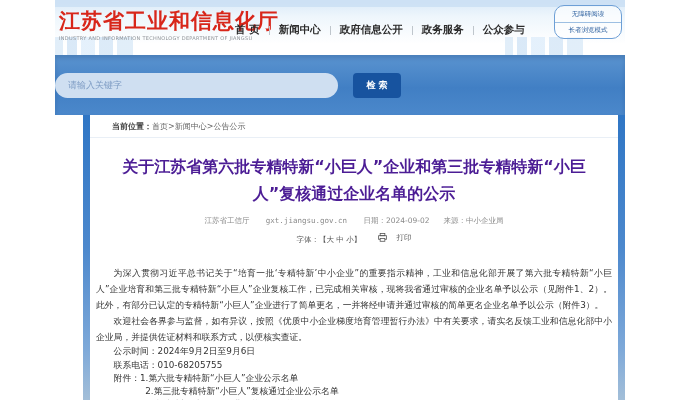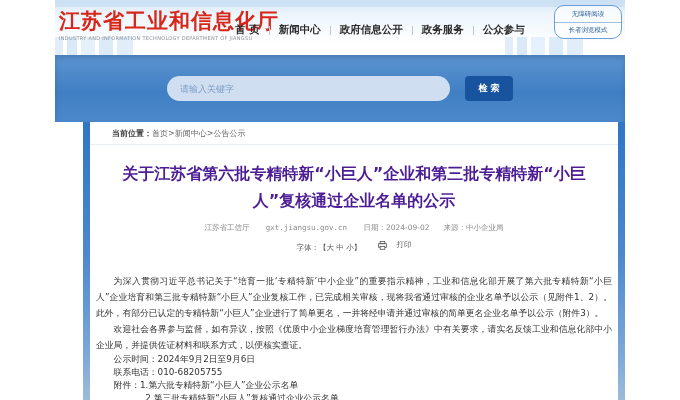--- a/index.html
+++ b/index.html
@@ -26,23 +26,23 @@
   .nav-item { font-size:10.5px; font-weight:bold; color:#2b2b2b; cursor:pointer; }
   .nav-sep { width:1px; height:9px; background:#bfc6cc; margin:0 9px; }
 
   .access-box { position:absolute; right:3px; top:5px; width:68px; border:1px solid #6d9fd6;
     border-radius:10px; background:rgba(255,255,255,.65); overflow:hidden; }
   .access-row { height:16px; display:flex; align-items:center; justify-content:center;
     font-size:6.5px; color:#2c5f9e; cursor:pointer; }
   .access-row + .access-row { border-top:1px solid #9dbfe2; }
 
   
-  .search-band { height:67px; background:linear-gradient(180deg,#5b94d0 0%,#417fc4 55%,#4b88cb 100%);
+  .search-band { height:60px; background:linear-gradient(180deg,#5b94d0 0%,#417fc4 55%,#4b88cb 100%);
     box-shadow:inset 0 3px 4px rgba(20,60,110,.25);
-    display:flex; align-items:center; justify-content:center; }
+    display:flex; align-items:center; justify-content:flex-start; }
   .search-input { width:283px; height:25px; border:none; border-radius:13px; background:#cfdff1;
     padding:0 13px; font-size:9px; color:#35619c; outline:none; }
   .search-input::placeholder { color:#7e9cc4; }
   .search-btn { width:48px; height:25px; margin-left:15px; background:#17539f; color:#ffffff;
     border:none; border-radius:4px; font-size:9px; font-weight:bold; letter-spacing:3px;
     padding-left:3px; cursor:pointer; }
 
   
   .content-wrap { height:293px; padding:0 7px;
     background:linear-gradient(180deg,#2f76c5 0%,#4c88cd 45%,#7ea9d9 80%,#a9c2d8 100%);margin-left:28px; }
@@ -54,21 +54,21 @@
 
   .art-title { margin:15px 28px 0; text-align:center; font-size:16px; font-weight:bold;
     color:#4c1d95; line-height:1.7; }
 
   .meta-row { margin-top:9px; text-align:center; font-size:7.5px; color:#8a8a8a; }
   .meta-row span { margin:0 7px; }
   .meta-row .meta-site { font-family:"DejaVu Sans Mono","Liberation Mono",monospace; }
 
   .font-row { margin-top:7px; text-align:center; font-size:7.5px; color:#555; }
   .font-row .sizes { cursor:pointer; }
-  .print-wrap { margin-left:14px; cursor:pointer; display:inline-flex; align-items:center; gap:10px; }
+  .print-wrap { margin-left:14px; cursor:pointer; display:inline-flex; align-items:flex-start; gap:10px; }
   .print-icon { display:inline-block; vertical-align:-1px; }
 
   .art-body { margin-top:20px; padding:0 6px; font-size:8.8px; color:#333; }
   .para { text-indent:2em; line-height:1.82; text-align:justify; }
   .line { text-indent:2em; line-height:1.5; }
   .line.sub { text-indent:5.6em; }
 </style>
 </head>
 <body>
 

